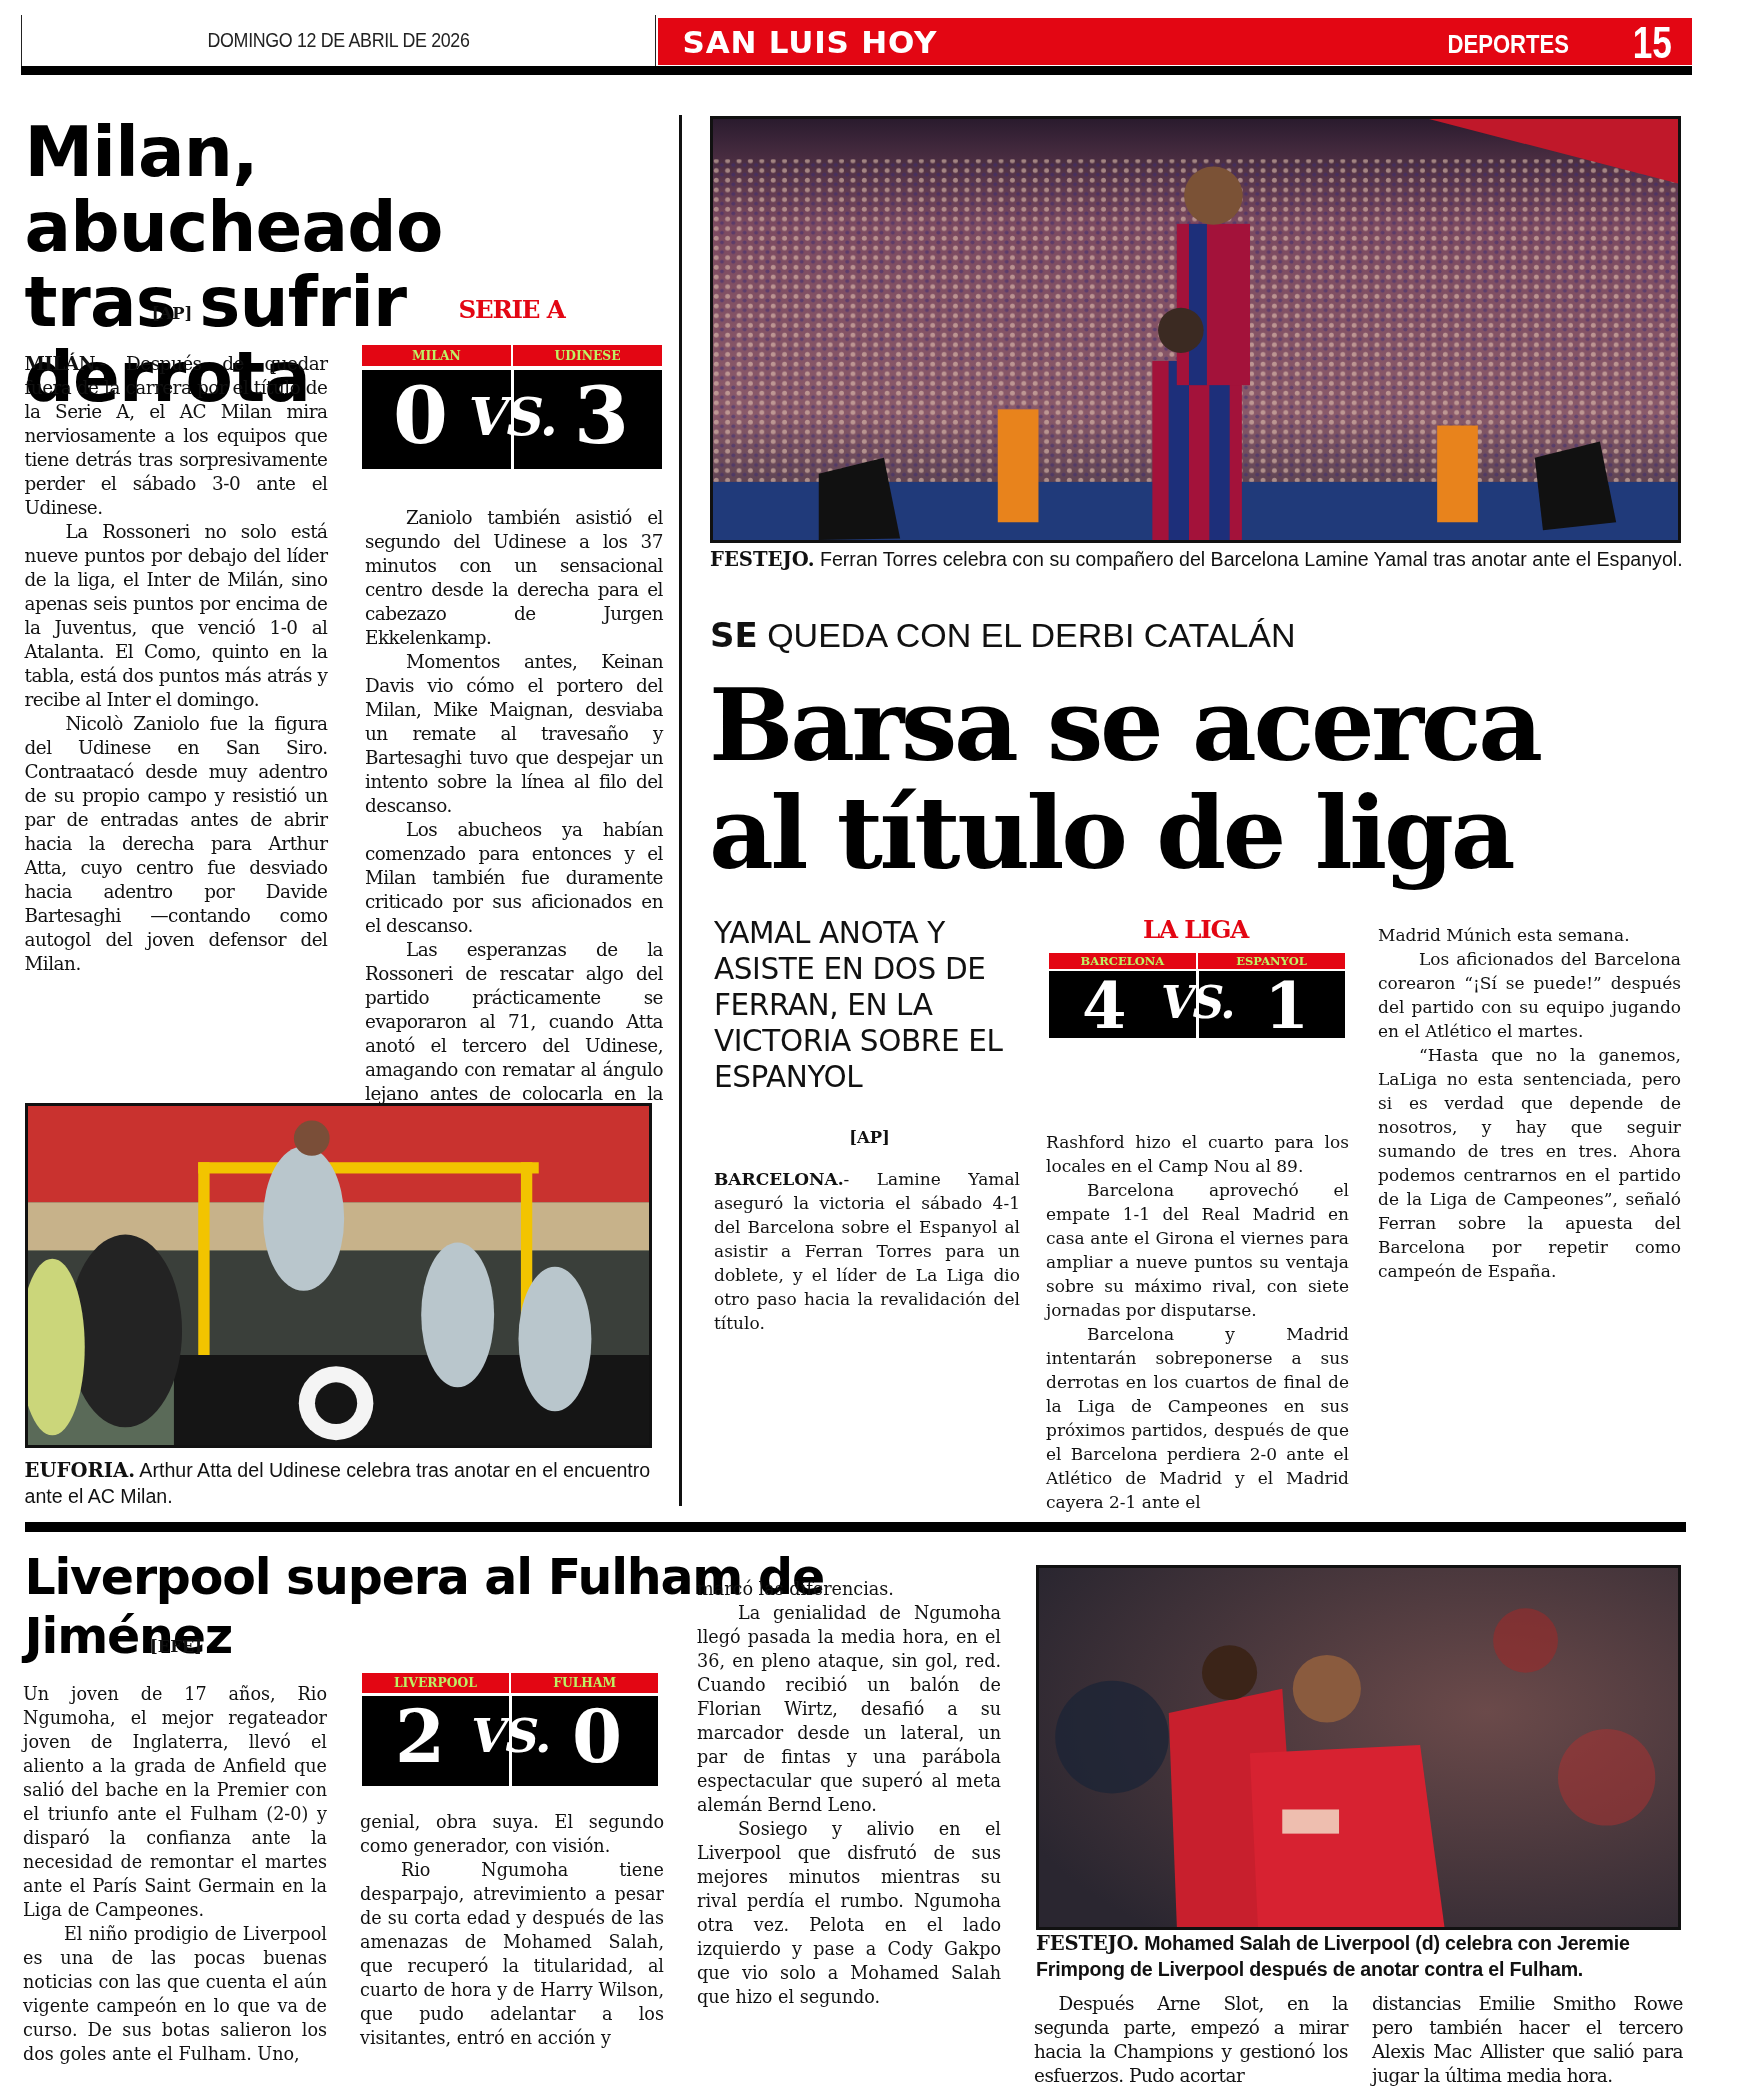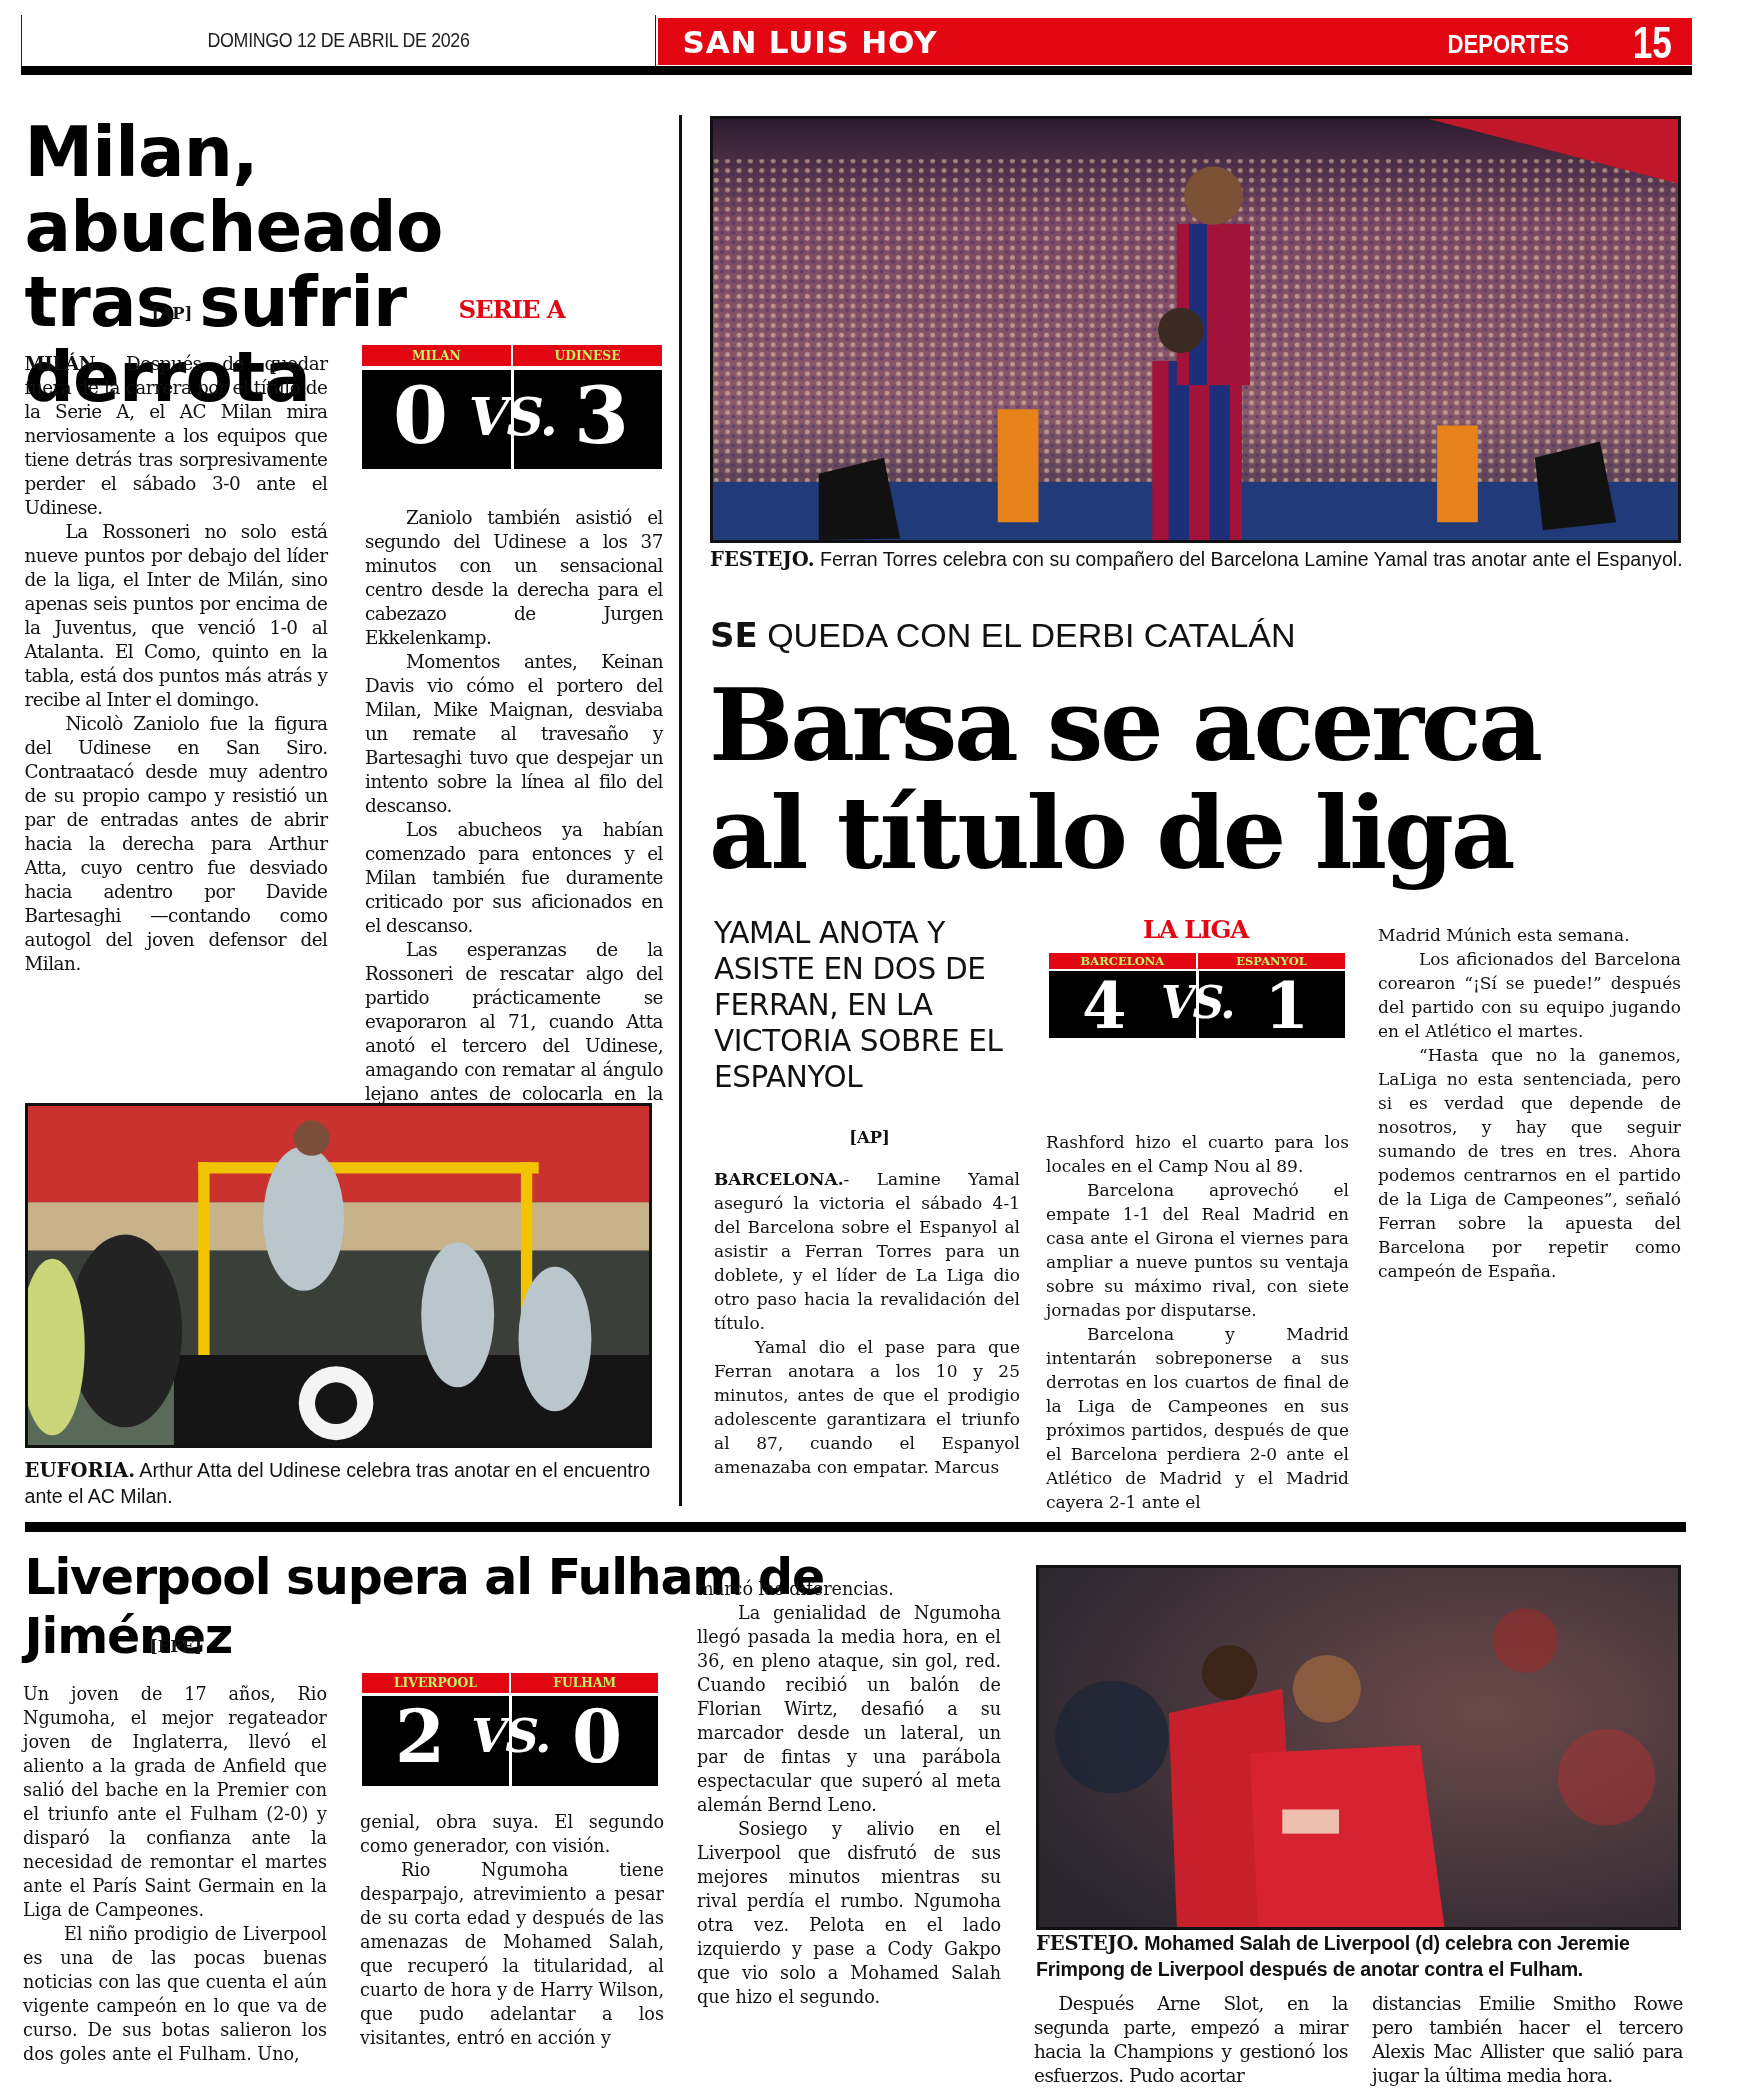--- a/index.html
+++ b/index.html
@@ -182,21 +182,20 @@
       <div class="score-num" style="left:33px; top:3.3px; font-size:64px;">4</div>
       <div class="score-vs" style="top:9.8px; font-size:44px;">VS.</div>
       <div class="score-num" style="right:36px; top:3.3px; font-size:64px;">1</div>
     </div>
   </div>
 
   <div class="byline" style="left:714px; top:1128px; width:311px;">[AP]</div>
 
   <div class="body-col" style="left:714px; top:1167px; width:306px; font-size:17px; line-height:24px;">
     <p class="first"><span class="dateline">BARCELONA.</span><span>- Lamine Yamal aseguró la victoria el sábado 4-1 del Barcelona sobre el Espanyol al asistir a Ferran Torres para un doblete, y el líder de La Liga dio otro paso hacia la revalidación del título.</span></p>
-    <p>Yamal dio el pase para que Ferran anotara a los 10 y 25 minutos, antes de que el prodigio adolescente garantizara el triunfo al 87, cuando el Espanyol amenazaba con empatar. Marcus</p>
   </div>
 
   <div class="body-col" style="left:1046px; top:1064px; width:303px; font-size:17px; line-height:24px; top:1065px;">
     <p class="noindent" style="padding-top:65px;">Rashford hizo el cuarto para los locales en el Camp Nou al 89.</p>
     <p>Barcelona aprovechó el empate 1-1 del Real Madrid en casa ante el Girona el viernes para ampliar a nueve puntos su ventaja sobre su máximo rival, con siete jornadas por disputarse.</p>
     <p>Barcelona y Madrid intentarán sobreponerse a sus derrotas en los cuartos de final de la Liga de Campeones en sus próximos partidos, después de que el Barcelona perdiera 2-0 ante el Atlético de Madrid y el Madrid cayera 2-1 ante el</p>
   </div>
 
   <div class="body-col" style="left:1378px; top:923px; width:303px; font-size:17px; line-height:24px;">
     <p class="noindent">Madrid Múnich esta semana.</p>

